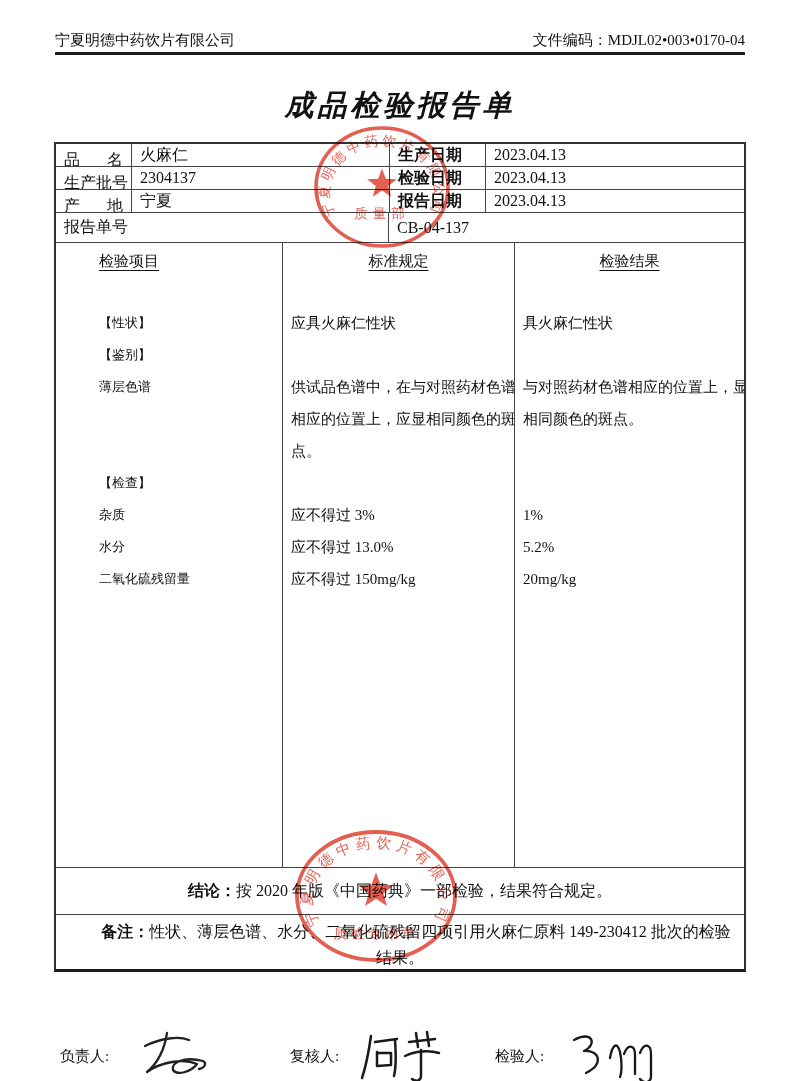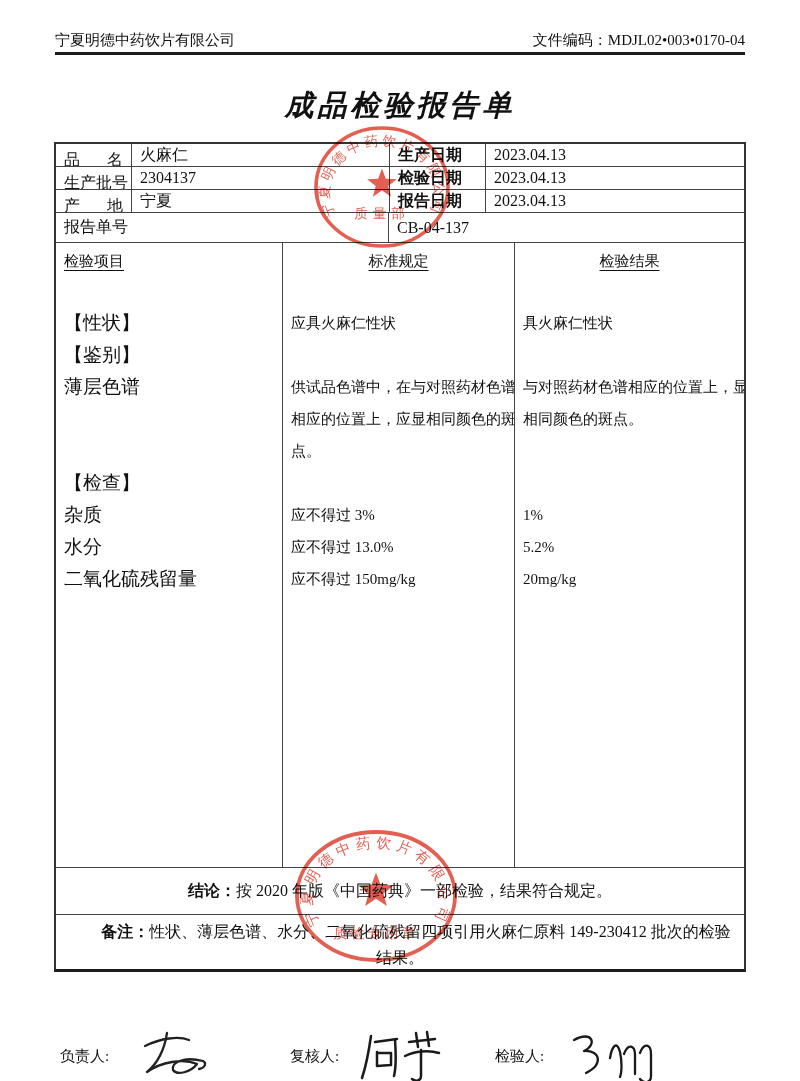--- a/index.html
+++ b/index.html
@@ -24,29 +24,29 @@
   .r-std { height:23px; }
   .r-sm  { height:30px; }
   .lab1 { width:76px; border-right:1px solid #444; text-align:justify; text-align-last:justify; display:block !important; line-height:31px; }
   .val1 { width:257px; }
   .lab2 { width:97px; border-right:1px solid #444; border-left:1px solid #444;font-weight:bold; }
   .val2 { flex:1; }
   .lab-wide { width:333px; border-right:1px solid #444; }
   
   .insp { display:flex; height:625px; border-bottom:1px solid #444; }
   .insp-col { overflow:hidden; }
-  .col-1 { width:227px; border-right:1px solid #444; }
+  .col-1 { width:227px; border-right:1px solid #444;padding-left:35px; }
   .col-2 { width:232px; border-right:1px solid #444; }
   .col-3 { flex:1; }
   .col-head { height:34px; line-height:36px; font-size:15px; }
   .col-head span { text-decoration:underline; text-underline-offset:4px; }
   .col-1 .col-head { padding-left:8px; }
   .col-2 .col-head, .col-3 .col-head { text-align:center;font-family:Liberation Serif, serif; }
   .line { height:32px; line-height:32px; padding-left:8px; white-space:nowrap; }
-  .col-1 .line { font-size:19px; }
+  .col-1 .line { font-size:13px; }
   .col-2 .line, .col-3 .line { font-size:15px; }
   .col-head + .line { margin-top:30px; }
   
   .concl { height:47px; display:flex; align-items:center; justify-content:center; border-bottom:1px solid #444; font-size:16px; }
   .remark { height:54px; padding:4px 8px 0 8px; font-size:16px; line-height:26px; text-indent:32px; text-align:center; }
   b.inline-lab { font-weight:bold; }
   
   .sig-row { position:absolute; left:55px; top:1018px; width:690px; height:60px; font-size:15px; }
   .sig-group { position:absolute; top:10px; display:flex; align-items:center; }
   .sig-group .sig-label { white-space:nowrap; }

